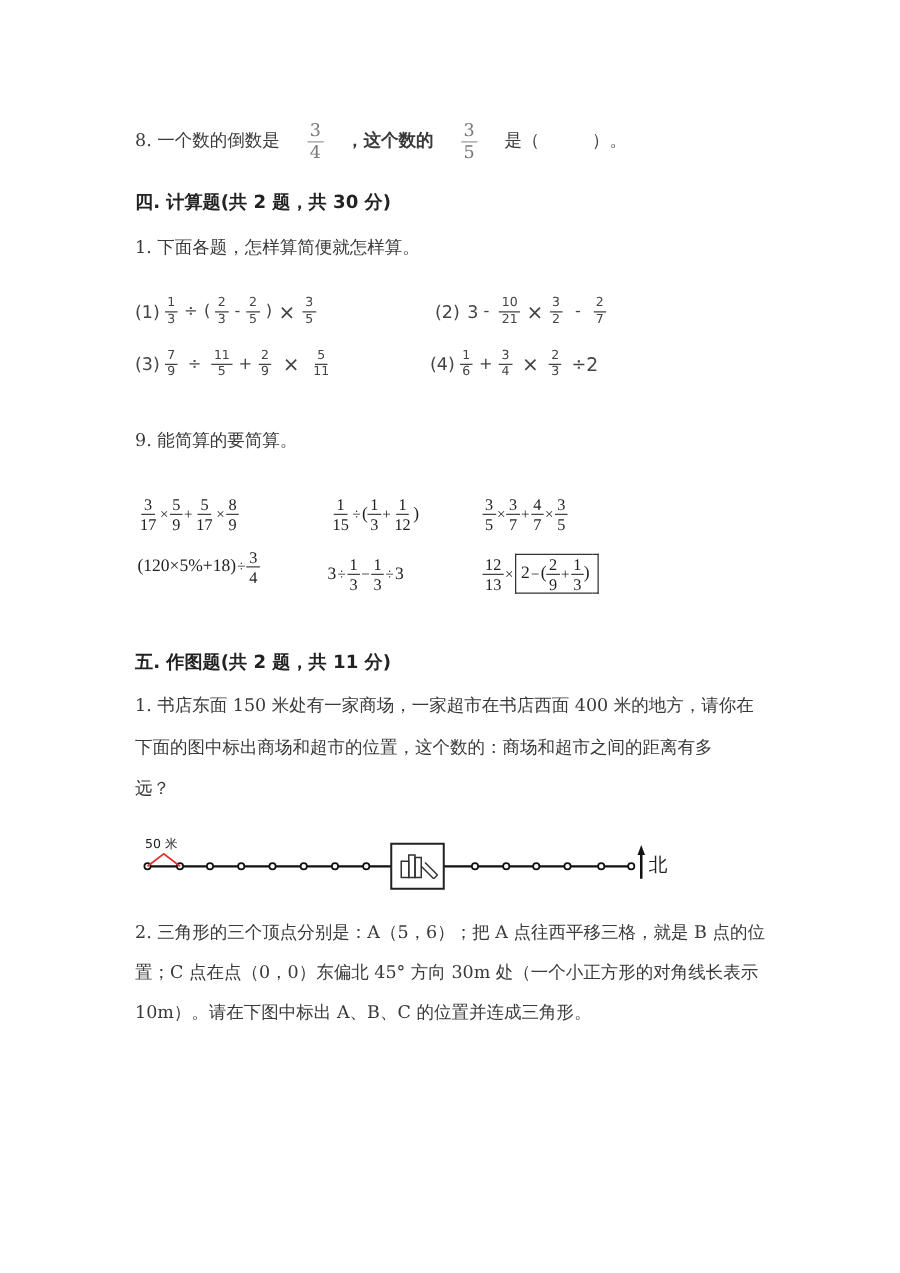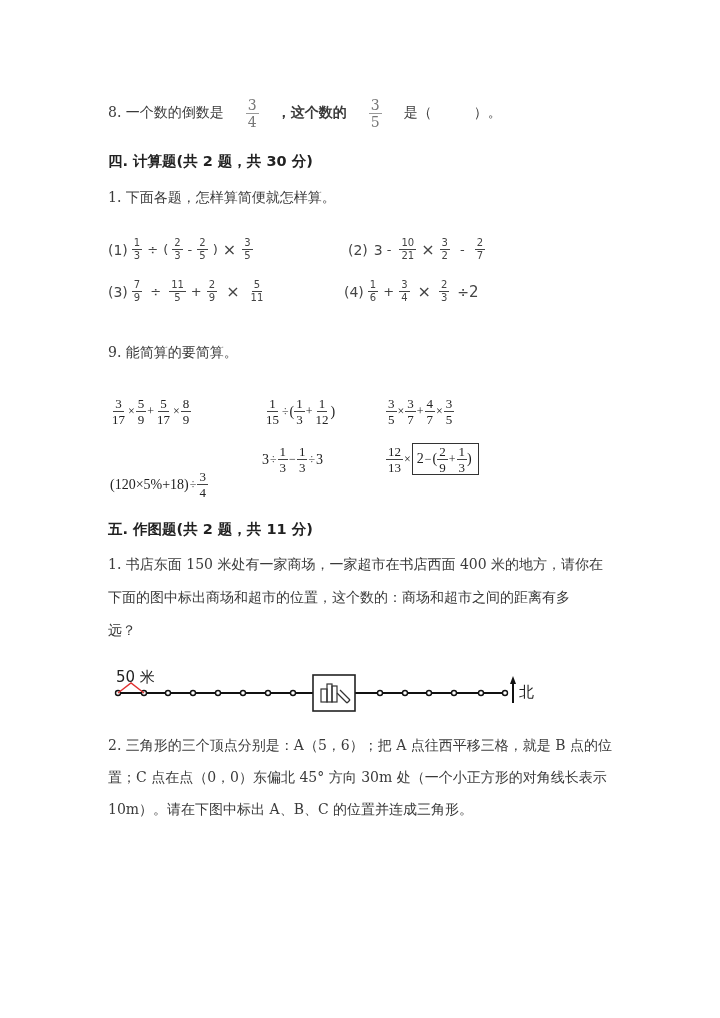--- a/index.html
+++ b/index.html
@@ -188,21 +188,21 @@
       <span class="n">4</span>
       <span class="d">7</span>
     </span>
   <span class="op op-md">×</span>
   <span class="frac f-md">
       <span class="n">3</span>
       <span class="d">5</span>
     </span>
 </div>
 
-<div class="abs" style="left:110px; top:470px; display:flex; align-items:center;justify-content:flex-end;">
+<div class="abs" style="left:110px; top:439px; display:flex; align-items:center;justify-content:flex-end;">
   <span class="num-md">(120×5%+18)</span>
   <span class="op op-md">÷</span>
   <span class="frac f-md">
       <span class="n">3</span>
       <span class="d">4</span>
     </span>
 </div>
 
 <div class="abs" style="left:262px; top:445px; display:flex; align-items:center;">
   <span class="num-md">3</span>
@@ -279,20 +279,20 @@
       <rect x="332" y="686" width="5" height="16"></rect>
       <line x1="337" y1="693" x2="347" y2="703"></line>
       <line x1="340" y1="690" x2="350" y2="700"></line>
       <line x1="347" y1="703" x2="350" y2="700"></line>
     </g>
 
     <line x1="513" y1="703" x2="513" y2="680" stroke="#111" stroke-width="2"></line>
     <polygon points="513,676 510,684 516,684" fill="#111"></polygon>
   </svg>
 </div>
-<div class="abs" style="left:116px; top:668px; font-size:15px; color:#222; font-family:'DejaVu Sans',sans-serif;">50 米</div>
+<div class="abs" style="left:116px; top:668px; font-size:10px; color:#222; font-family:'DejaVu Sans',sans-serif;">50 米</div>
 <div class="abs" style="left:519px; top:683px; font-size:15px; color:#222; font-family:'DejaVu Sans',sans-serif;">北</div>
 <span class="abs" style="left:313px; top:675px; width:42px; height:36px;"></span>
 <span class="abs" style="left:509px; top:676px; width:8px; height:28px;"></span>
 
 <div class="abs txt" style="left:108px; top:737px;">2. 三角形的三个顶点分别是：A（5，6）；把 A 点往西平移三格，就是 B 点的位</div>
 <div class="abs txt" style="left:108px; top:769px;">置；C 点在点（0，0）东偏北 45°  方向 30m 处（一个小正方形的对角线长表示</div>
 <div class="abs txt" style="left:108px; top:801px;text-align:right;">10m）。请在下图中标出 A、B、C 的位置并连成三角形。</div>
 
 </body></html>

